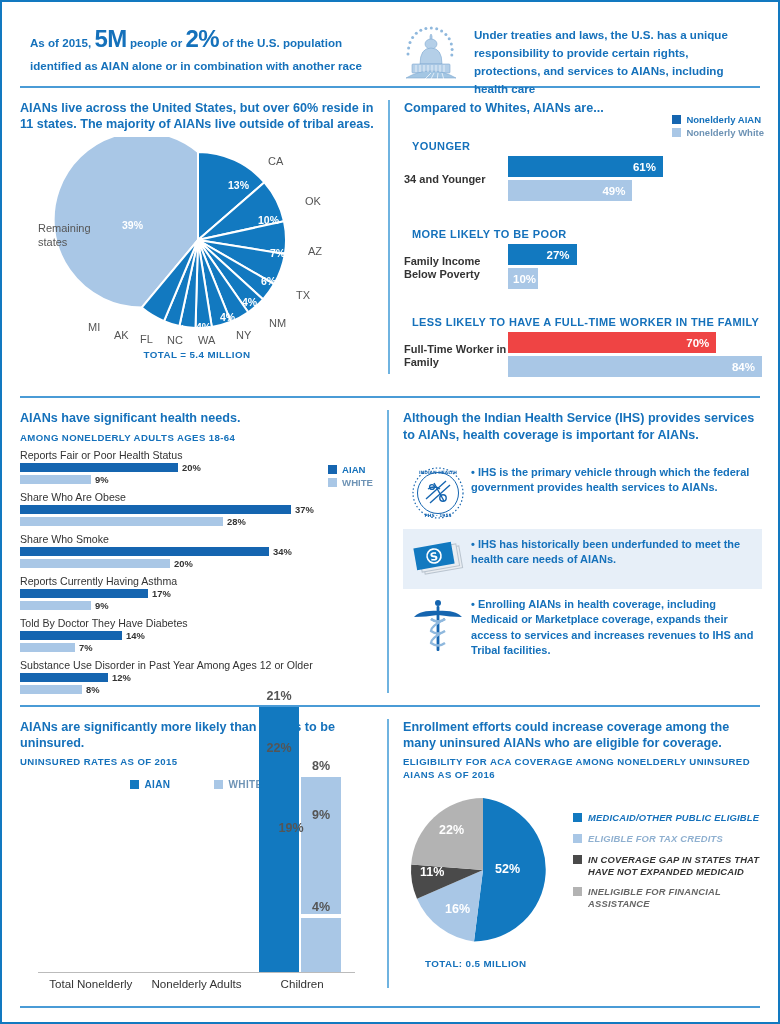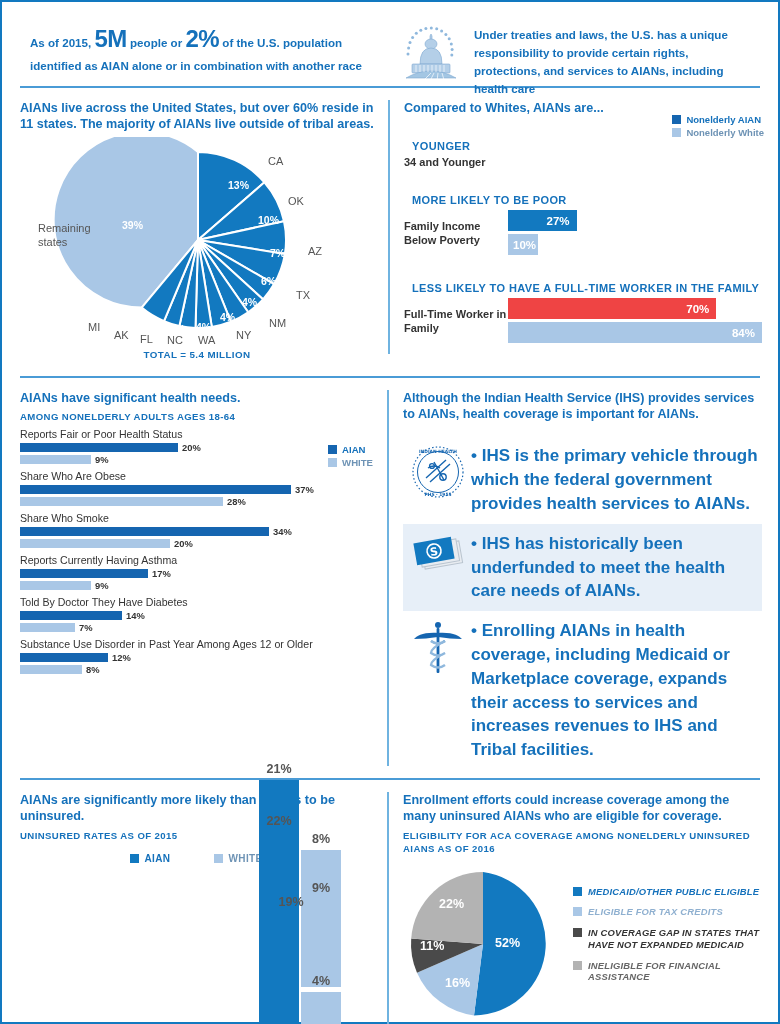--- a/index.html
+++ b/index.html
@@ -91,21 +91,21 @@
   .need-lab { font-size: 10.6px; color: #333; margin-bottom: 2px; }
   .need-bar-row { display: flex; align-items: center; height: 10px; margin-bottom: 2px; }
   .need-bar { height: 9px; }
   .need-val { font-size: 9.4px; color: #333; font-weight: bold; margin-left: 4px; }
 
   
   .ihs-section { width: 390px; padding: 12px 16px 8px 14px; }
   .ihs-item { display: flex; align-items: flex-start; padding: 8px 4px; }
   .ihs-item.shaded { background: #e7eff8; }
   .ihs-icon { width: 62px; flex: 0 0 62px; display:flex; align-items:center; justify-content:center; }
-  .ihs-text { color: #1571bb; font-size: 17px; font-weight: bold; line-height: 1.4; padding-left: 2px; }
+  .ihs-text { color: #1571bb; font-size: 11px; font-weight: bold; line-height: 1.4; padding-left: 2px; }
 
   
   .unins-section { width: 386px; padding: 12px 14px 8px 18px; }
   .unins-legend { display: flex; justify-content: center; gap: 44px; margin: 12px 0 6px 0; }
   .ul-row { display: flex; align-items: center; font-size: 10px; font-weight: bold; letter-spacing: .4px; }
   .col-chart { position: relative; height: 176px; display: flex; justify-content: space-around; align-items: flex-end; padding: 0 18px; flex-direction: column; }
   .col-group { position: relative; width: 104px; height: 176px; }
   .col { position: absolute; bottom: 0; width: 40px; }
   .col-a { left: 8px; }
   .col-b { left: 50px; }
@@ -233,21 +233,21 @@
         <div class="pie-lab" style="left:241px; top:138px;">6%</div>
         <div class="pie-lab" style="left:222px; top:159px;">4%</div>
         <div class="pie-lab" style="left:200px; top:174px;">4%</div>
         <div class="pie-lab" style="left:176px; top:184px;">4%</div>
         <div class="pie-lab" style="left:150px; top:186px;">4%</div>
         <div class="pie-lab" style="left:125px; top:184px; font-size:9.5px;">3%</div>
         <div class="pie-lab" style="left:104px; top:178px; font-size:9.5px;">3%</div>
         <div class="pie-lab" style="left:85px; top:170px; font-size:9.5px;">3%</div>
 
         <div class="pie-out" style="left:248px; top:18px;">CA</div>
-        <div class="pie-out" style="left:268px; top:58px;">OK</div>
+        <div class="pie-out" style="left:285px; top:58px;">OK</div>
         <div class="pie-out" style="left:288px; top:108px;">AZ</div>
         <div class="pie-out" style="left:276px; top:152px;">TX</div>
         <div class="pie-out" style="left:249px; top:180px;">NM</div>
         <div class="pie-out" style="left:216px; top:192px;">NY</div>
         <div class="pie-out" style="left:178px; top:197px;">WA</div>
         <div class="pie-out" style="left:147px; top:197px;">NC</div>
         <div class="pie-out" style="left:120px; top:196px;">FL</div>
         <div class="pie-out" style="left:94px; top:192px;">AK</div>
         <div class="pie-out" style="left:68px; top:184px;">MI</div>
       </div>
@@ -266,20 +266,24 @@
         </div>
         <div class="lg-row lg-light">
           <span class="sw" style="background:#a9c7e6"></span>
           <span>Nonelderly White</span>
         </div>
       </div>
 
       <div class="cmp-head">YOUNGER</div>
       <div class="cmp-grp">
         <div class="cmp-lab">34 and Younger</div>
+        <div class="cmp-bars">
+          <div class="hbar" style="width:61%; background:#1279c0;">61%</div>
+          <div class="hbar" style="width:49%; background:#a9c7e6;">49%</div>
+        </div>
       </div>
 
       <div class="cmp-head">MORE LIKELY TO BE POOR</div>
       <div class="cmp-grp">
         <div class="cmp-lab">Family Income Below Poverty</div>
         <div class="cmp-bars">
           <div class="hbar" style="width:27%; background:#1279c0;">27%</div>
           <div class="hbar" style="width:12%; background:#a9c7e6; justify-content:flex-start; padding-left:5px; padding-right:0;">10%</div>
         </div>
       </div>

